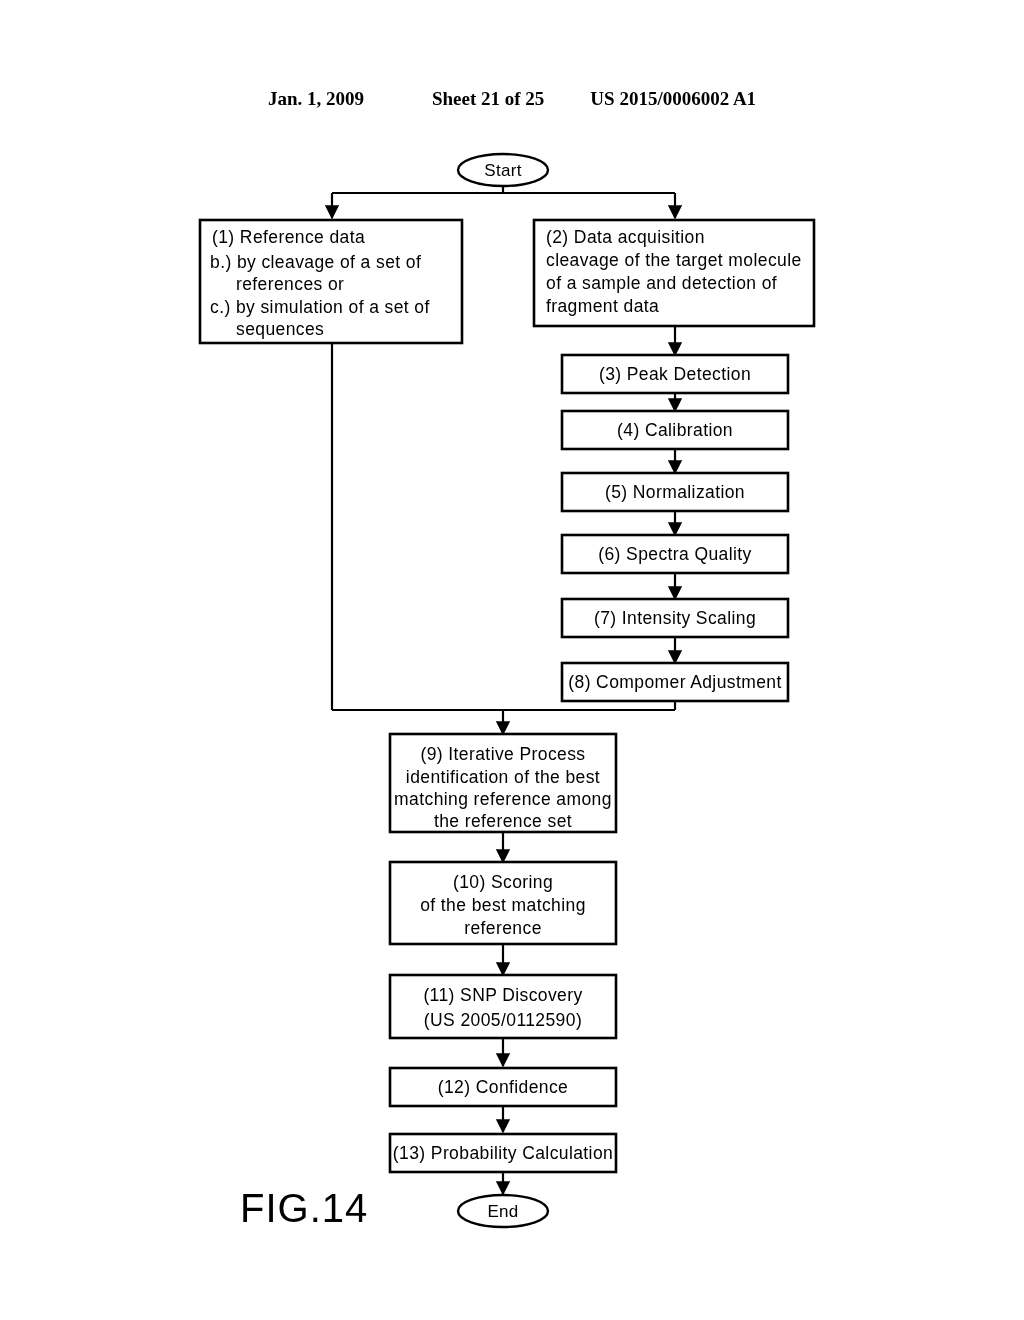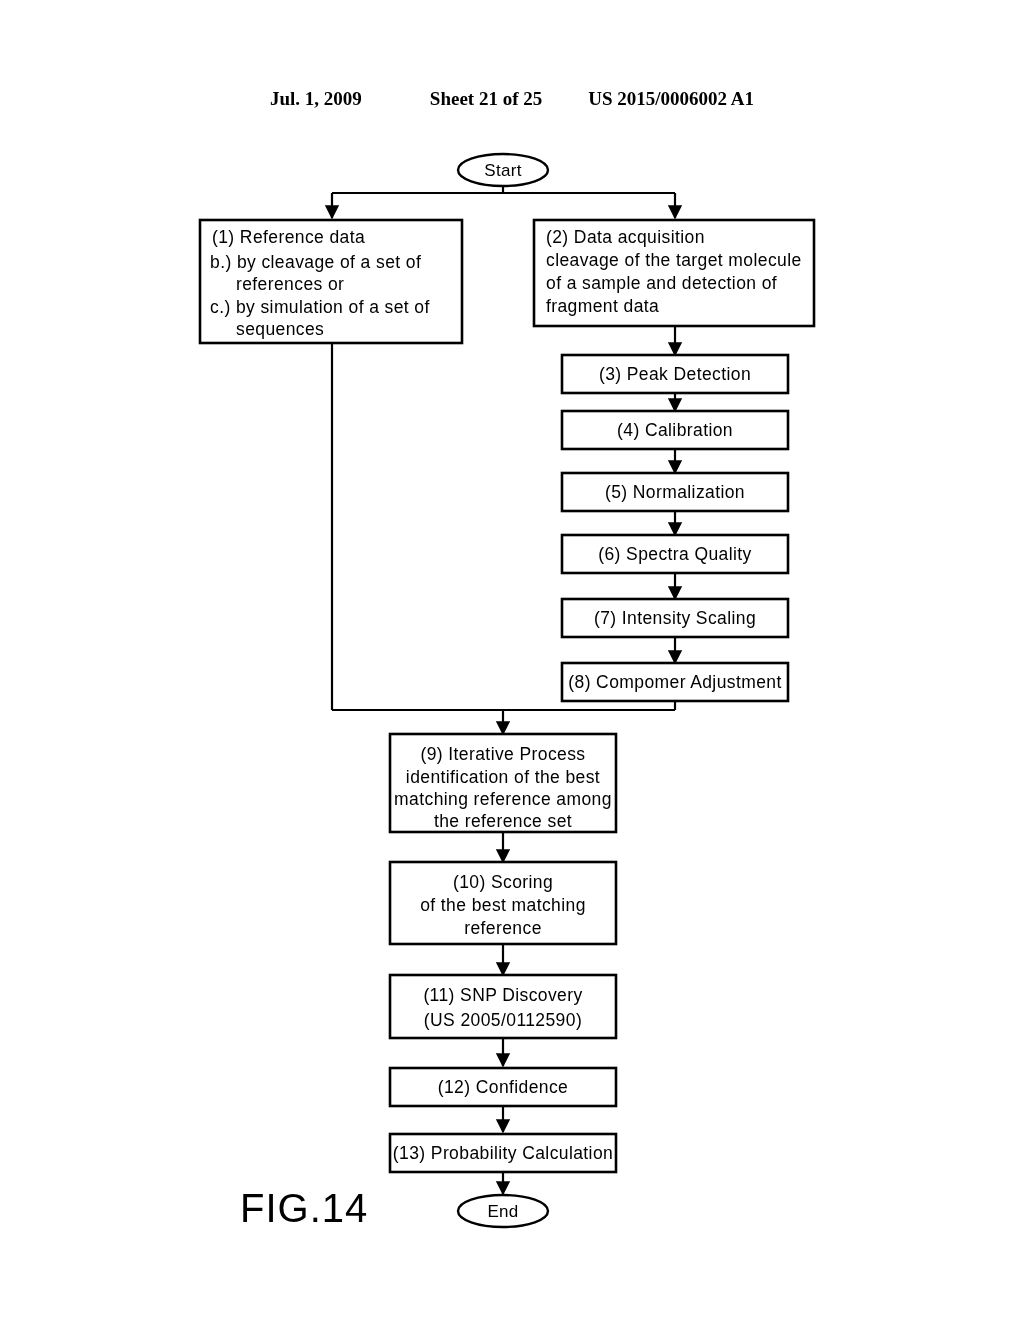--- a/index.html
+++ b/index.html
@@ -86,21 +86,21 @@
     font-family: "Liberation Sans", sans-serif;
     font-size: 40px;
     fill: #000000;
     letter-spacing: 1px;
   }
 </style>
 </head>
 <body>
 
 <div class="page-header">
-  <span class="hdr-seg hdr-date">Jul. 1, 2009</span>
+  <span class="hdr-seg hdr-date">Jan. 1, 2009</span>
   <span class="hdr-seg hdr-sheet">Sheet 21 of 25</span>
   <span class="hdr-seg hdr-num">US 2015/0006002 A1</span>
 </div>
 
 <svg id="figure-svg" viewBox="0 0 1024 1320">
 
   <defs>
     <marker id="arrow" viewBox="0 0 10 10" refX="9" refY="5" markerWidth="6.5" markerHeight="6.5" orient="auto-start-reverse">
       <path d="M 0 0 L 10 5 L 0 10 z" class="arrowhead"></path>
     </marker>

